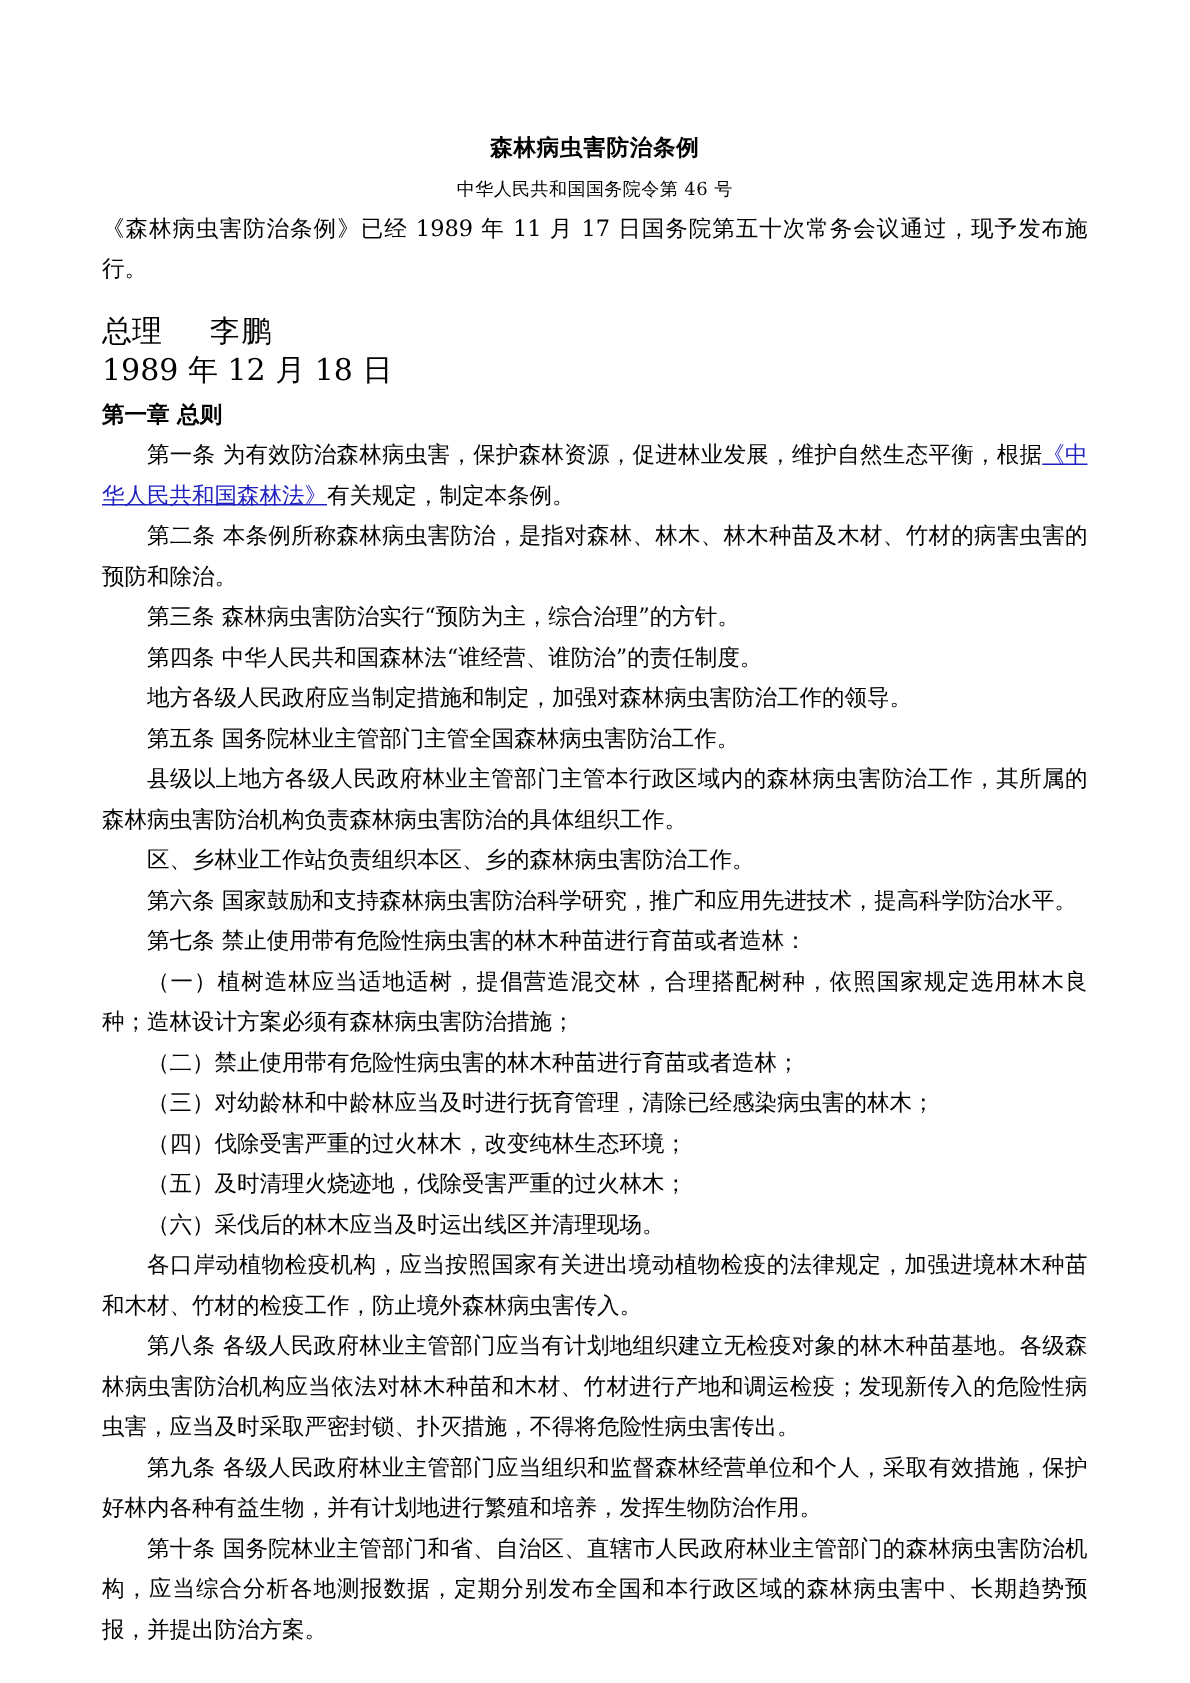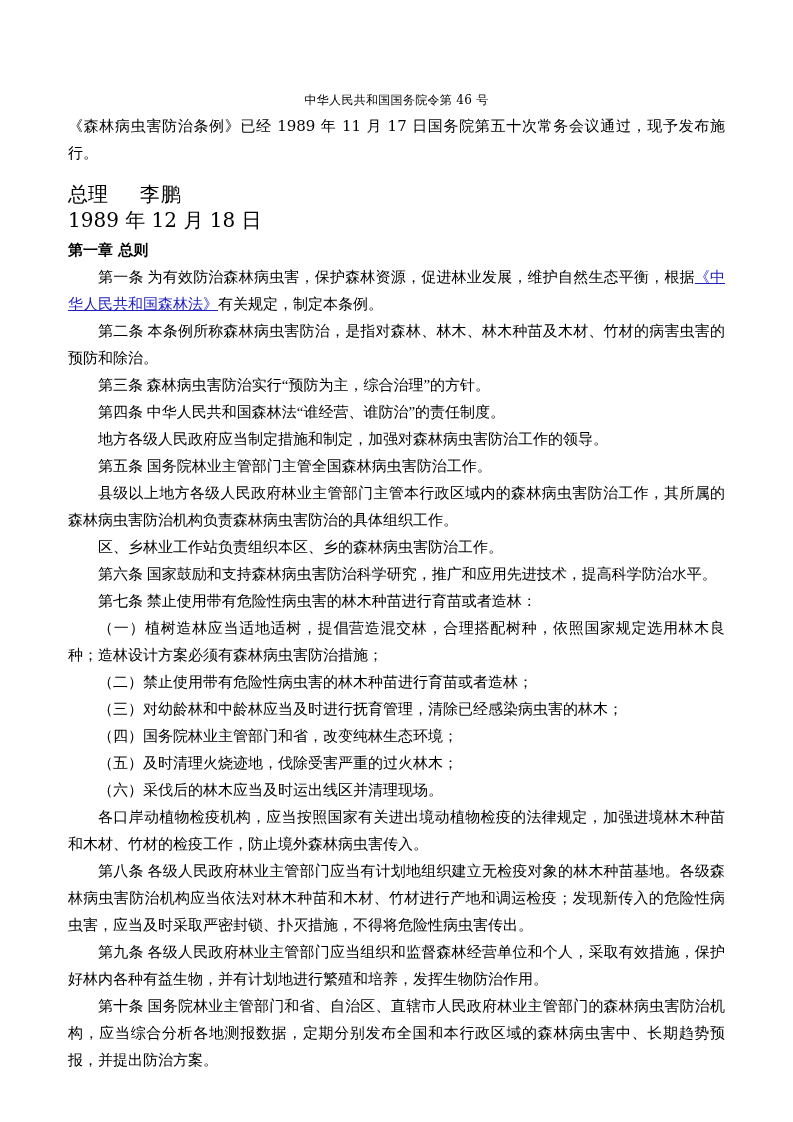--- a/index.html
+++ b/index.html
@@ -58,39 +58,39 @@
   }
   p.body-text {
     margin: 0;
     font-size: 15px;
     line-height: 27px;
     text-align: justify;
     text-justify: inter-ideograph;
   }
   p.indent {
     text-indent: 2em;
-    font-family: Liberation Serif, serif;
   }
   .law-link {
     color: #2020c0;
     text-decoration: underline;
   }
   .chapter-head {
     text-indent: 2em;
     font-weight: bold;
     font-size: 15px;
     line-height: 27px;
     margin: 0;
   }
 </style>
 </head>
 <body>
 
 <div class="page">
 
+  <div class="doc-title">森林病虫害防治条例</div>
   <div class="doc-subtitle">中华人民共和国国务院令第 46 号</div>
 
   <p class="body-text preamble">《森林病虫害防治条例》已经 1989 年 11 月 17 日国务院第五十次常务会议通过，现予发布施行。</p>
 
   <div class="signature-block">
     <span class="sig-line">
       <span>总理</span>
       &nbsp;&nbsp;&nbsp;
       <span class="sig-name">李鹏</span>
     </span>
@@ -108,21 +108,21 @@
   <p class="body-text indent">第五条    国务院林业主管部门主管全国森林病虫害防治工作。</p>
   <p class="body-text indent">县级以上地方各级人民政府林业主管部门主管本行政区域内的森林病虫害防治工作，其所属的森林病虫害防治机构负责森林病虫害防治的具体组织工作。</p>
   <p class="body-text indent">区、乡林业工作站负责组织本区、乡的森林病虫害防治工作。</p>
   <p class="body-text indent">第六条    国家鼓励和支持森林病虫害防治科学研究，推广和应用先进技术，提高科学防治水平。</p>
 
 
   <p class="body-text indent">第七条    禁止使用带有危险性病虫害的林木种苗进行育苗或者造林：</p>
   <p class="body-text indent">（一）植树造林应当适地适树，提倡营造混交林，合理搭配树种，依照国家规定选用林木良种；造林设计方案必须有森林病虫害防治措施；</p>
   <p class="body-text indent">（二）禁止使用带有危险性病虫害的林木种苗进行育苗或者造林；</p>
   <p class="body-text indent">（三）对幼龄林和中龄林应当及时进行抚育管理，清除已经感染病虫害的林木；</p>
-  <p class="body-text indent">（四）国务院林业主管部门和省，改变纯林生态环境；</p>
+  <p class="body-text indent">（四）伐除受害严重的过火林木，改变纯林生态环境；</p>
   <p class="body-text indent">（五）及时清理火烧迹地，伐除受害严重的过火林木；</p>
   <p class="body-text indent">（六）采伐后的林木应当及时运出线区并清理现场。</p>
   <p class="body-text indent">各口岸动植物检疫机构，应当按照国家有关进出境动植物检疫的法律规定，加强进境林木种苗和木材、竹材的检疫工作，防止境外森林病虫害传入。</p>
   <p class="body-text indent">第八条    各级人民政府林业主管部门应当有计划地组织建立无检疫对象的林木种苗基地。各级森林病虫害防治机构应当依法对林木种苗和木材、竹材进行产地和调运检疫；发现新传入的危险性病虫害，应当及时采取严密封锁、扑灭措施，不得将危险性病虫害传出。</p>
   <p class="body-text indent">第九条    各级人民政府林业主管部门应当组织和监督森林经营单位和个人，采取有效措施，保护好林内各种有益生物，并有计划地进行繁殖和培养，发挥生物防治作用。</p>
   <p class="body-text indent">第十条    国务院林业主管部门和省、自治区、直辖市人民政府林业主管部门的森林病虫害防治机构，应当综合分析各地测报数据，定期分别发布全国和本行政区域的森林病虫害中、长期趋势预报，并提出防治方案。</p>
 
 </div>
 
 </body></html>

